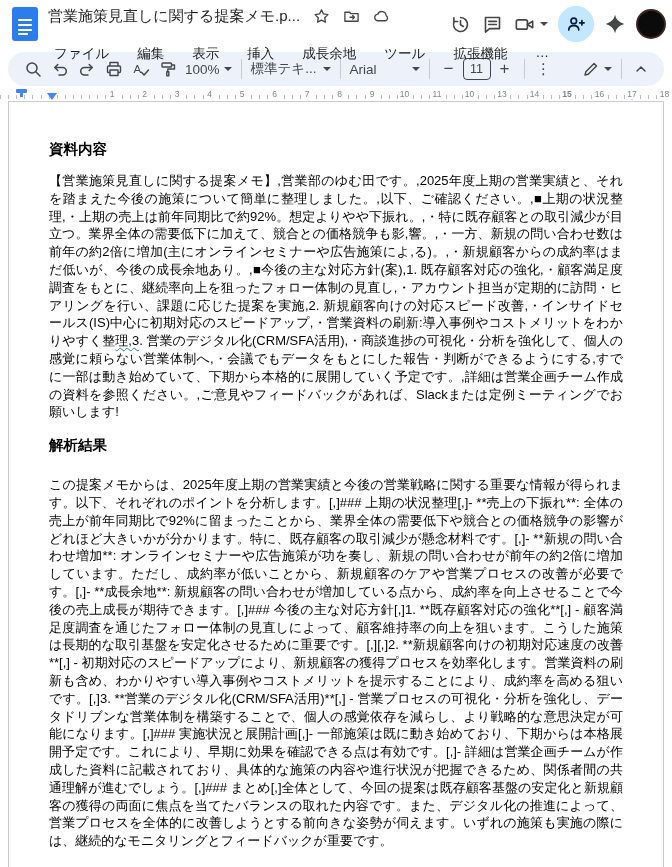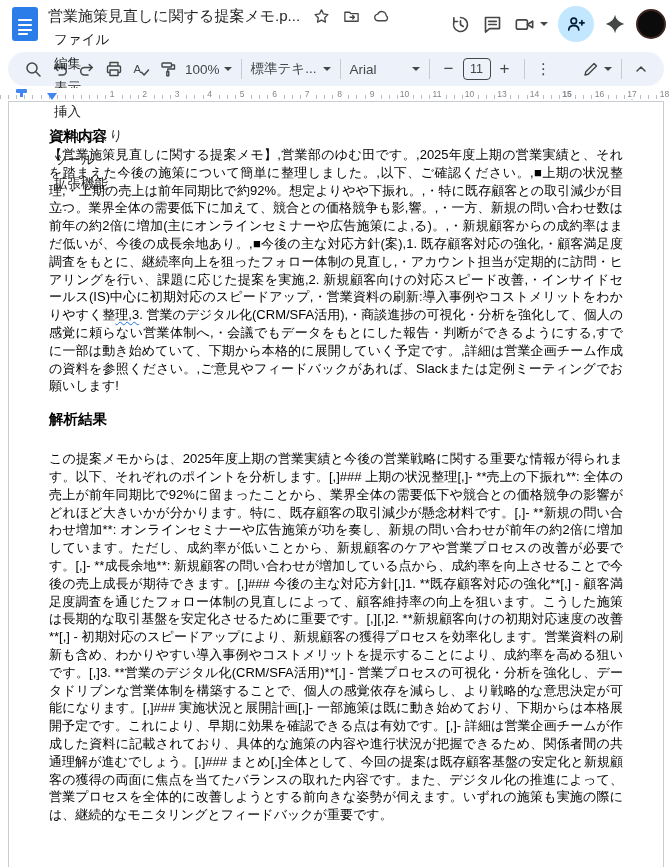--- a/index.html
+++ b/index.html
@@ -6,21 +6,21 @@
   html,body { width:672px; height:867px; overflow:hidden; background:#fff;
     font-family:"Liberation Sans","DejaVu Sans",sans-serif; color:#1f1f1f; }
 
   
   .header { position:relative; height:50px; background:#fff; }
   .docs-logo { position:absolute; left:12px; top:7px; width:26px; height:34px; }
   .header-main { position:absolute; left:48px; top:4px; }
   .title-row { display:flex; align-items:center; gap:13px; height:24px; }
   .doc-title { font-size:15px; font-weight:500; color:#1f1f1f; white-space:nowrap; }
   .title-ico { width:17px; height:17px; display:inline-flex; }
-  .menu-row { display:flex; gap:2px; margin-top:1px;flex-direction:column; }
+  .menu-row { display:flex; gap:16px; margin-top:15px; }
   .menu-item { font-size:13.5px; color:#1f1f1f; padding:2px 6px; border-radius:4px; cursor:default; }
   .header-actions { position:absolute; right:6px; top:4px; display:flex; align-items:center; gap:10px; height:40px; }
   .act-ico { width:22px; height:22px; display:inline-flex; align-items:center; justify-content:center; }
   .caret { width:0; height:0; border-left:4px solid transparent; border-right:4px solid transparent; border-top:4.5px solid #444746; display:inline-block; }
   .share-pill { width:36px; height:36px; border-radius:50%; background:#c2e7ff; display:flex; align-items:center; justify-content:center; }
   .avatar { width:30px; height:30px; border-radius:50%; background:#0b0b0b; border:2px solid #3e2723; }
   .cam-group { display:flex; align-items:center; gap:5px; }
 
   
   .toolbar-wrap { padding:2px 8px 2px 8px; }
@@ -42,24 +42,24 @@
   .ind-rect { position:absolute; left:16px; top:1px; width:11px; height:4px; background:#4285f4; border-radius:1px; }
   .ind-rect::after { content:""; position:absolute; left:4px; top:4px; width:3px; height:4px; background:#4285f4; }
   .ind-tri { position:absolute; top:5px; width:0; height:0; border-left:5.5px solid transparent; border-right:5.5px solid transparent; border-top:7px solid #4285f4; }
   .ind-left { left:47px; }
   .ind-right { left:627px; }
 
   
   .page { margin:0 8px; height:768px; border:1px solid #c9cdd2; border-bottom:none; background:#fff; padding:11px 40px 0 40px; overflow:hidden; }
   .p-title { font-size:17px; font-weight:700; color:#000; }
   .p-h2 { font-size:14.5px; font-weight:700; color:#000; }
-  .h2-1 { margin-top:14px; }
+  .h2-1 { margin-top:27px; }
   .h2-2 { margin-top:15px; }
   .p-body { font-size:13px; line-height:17.8px; color:#040404; text-align:justify; word-break:break-all; }
-  .b1 { }
+  .b1 { margin-top:13px; }
   .b2 { margin-top:21px; }
   .squiggle { text-decoration:underline; text-decoration-style:wavy; text-decoration-color:#1a73e8; text-decoration-thickness:1px; text-underline-offset:2px; }
 
   svg { display:block; }
 </style>
 </head>
 <body>
 
 <div class="header">
   <span class="docs-logo">
@@ -87,21 +87,21 @@
         <svg width="17" height="17" viewBox="0 0 18 18" fill="none" stroke="#444746" stroke-width="1.4" stroke-linejoin="round">
           <path d="M5.5 13.5a3.5 3.5 0 0 1-.4-7A4.6 4.6 0 0 1 13.9 8 3 3 0 0 1 13.2 13.5z"></path>
         </svg>
       </span>
     </div>
     <div class="menu-row">
         <span class="menu-item">ファイル</span>
         <span class="menu-item">編集</span>
         <span class="menu-item">表示</span>
         <span class="menu-item">挿入</span>
-        <span class="menu-item">これにより</span>
+        <span class="menu-item">成長余地</span>
         <span class="menu-item">ツール</span>
         <span class="menu-item">拡張機能</span>
         <span class="menu-item">…</span>
       </div>
   </div>
 
   <div class="header-actions">
     <span class="act-ico">
       <svg width="21" height="21" viewBox="0 0 18 18" fill="none" stroke="#444746" stroke-width="1.4" stroke-linecap="round" stroke-linejoin="round">
         <path d="M9 3a6 6 0 1 1-5.5 3.6"></path>

